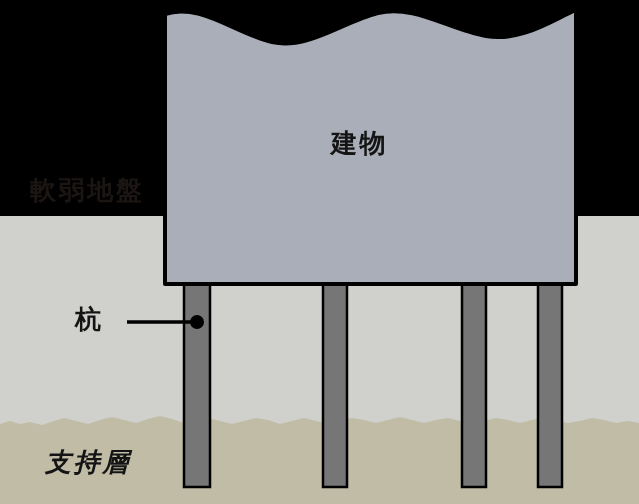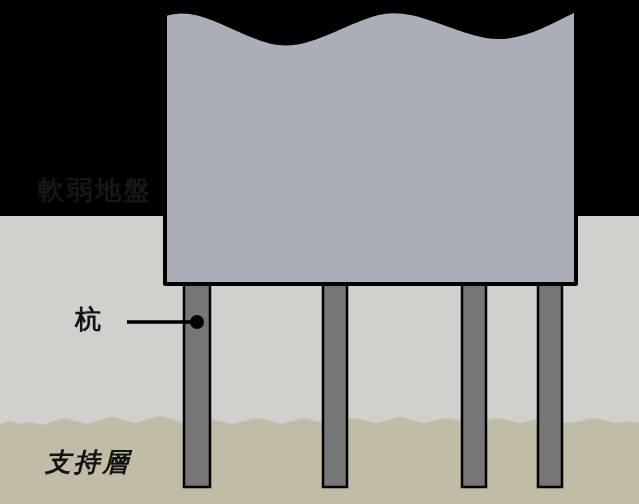--- a/index.html
+++ b/index.html
@@ -48,21 +48,20 @@
     top: 449px;
     font-size: 26px;
     color: #141414;
     font-style: italic;
   }
   #label-soft {
     left: 30px;
     top: 177px;
     font-size: 26px;
     color: #1b1613;
-    margin-left: 8px;
   }
 </style>
 </head>
 <body>
 
 <div id="stage">
 
   <svg id="diagram-svg" viewBox="0 0 639 504" xmlns="http://www.w3.org/2000/svg">
 
     <rect x="0" y="0" width="639" height="504" fill="#000000"></rect>
@@ -92,18 +91,19 @@
              L576,284 Z"></path>
 
     <g>
       <line x1="127" y1="322" x2="197" y2="322" stroke="#000000" stroke-width="3.5"></line>
       <circle cx="197" cy="322" r="7" fill="#000000"></circle>
     </g>
   </svg>
 
   <div class="dlabel" id="label-soft">軟弱地盤</div>
 
+  <div class="dlabel" id="label-building">建物</div>
 
   <div class="dlabel" id="label-pile">杭</div>
 
   <div class="dlabel" id="label-bearing">支持層</div>
 
 </div>
 
 </body></html>

